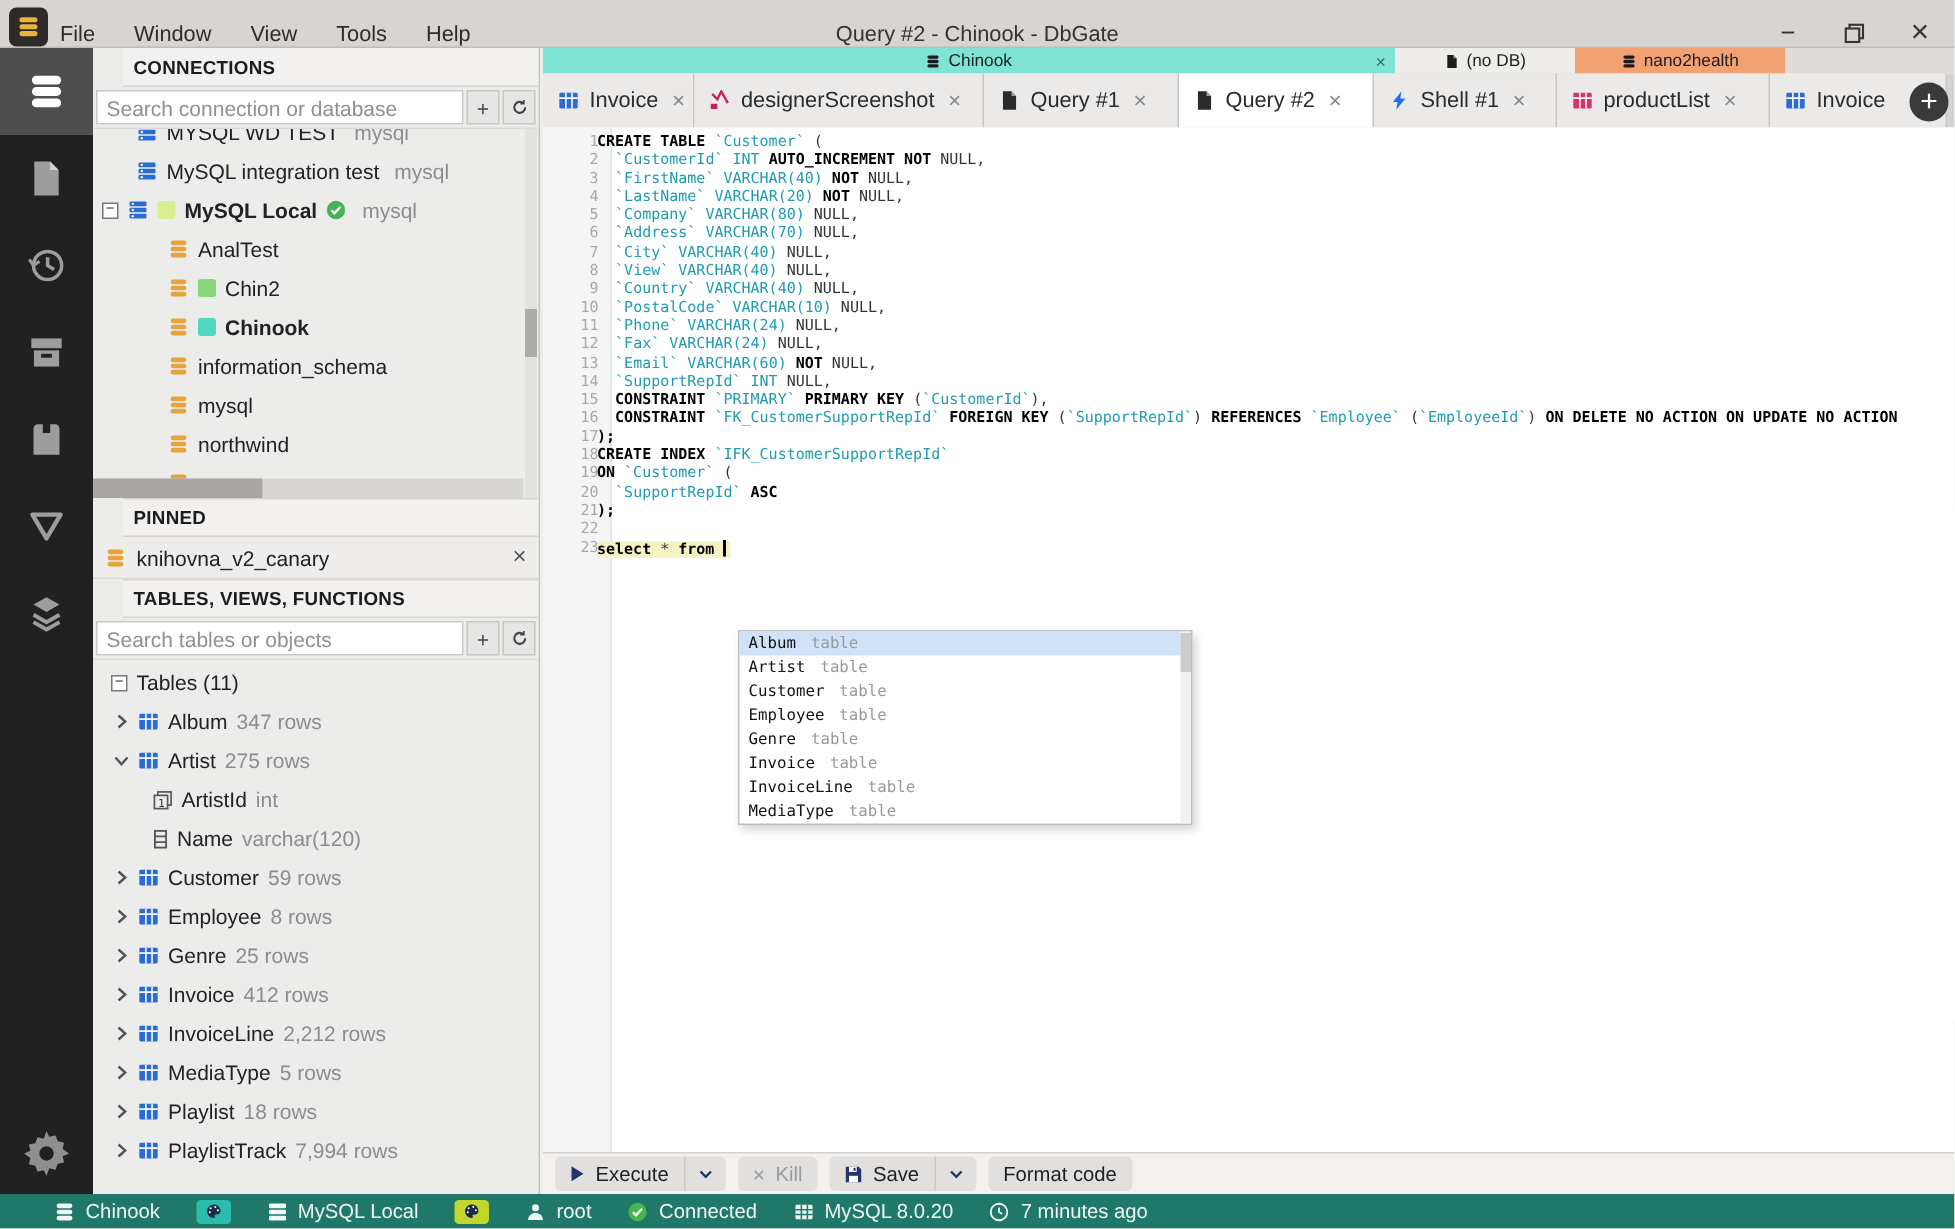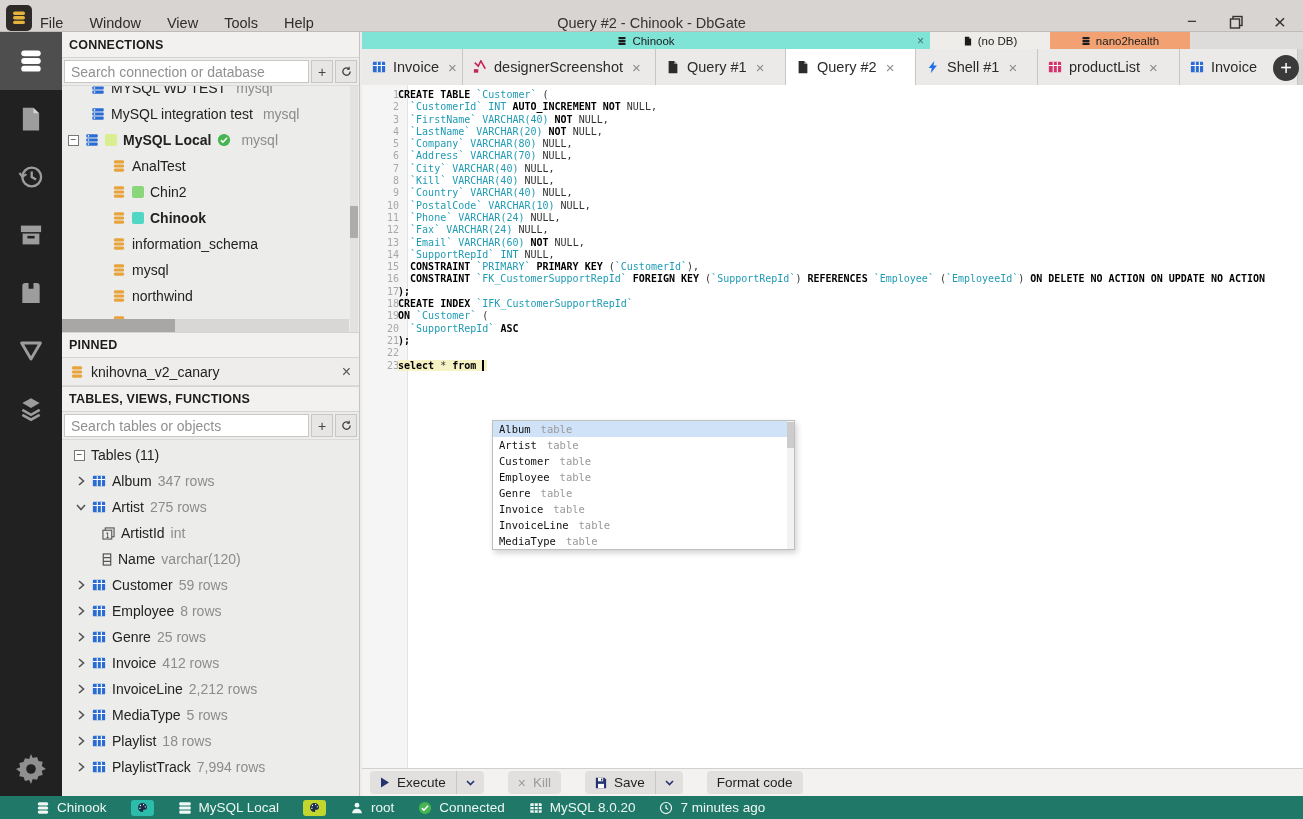--- a/index.html
+++ b/index.html
@@ -17,21 +17,21 @@
 
   
   .iconbar { position:absolute; left:0; top:32px; width:62px; height:764px; background:#212121; display:flex; flex-direction:column; }
   .iconbar .ib-item { width:62px; height:58px; display:flex; align-items:center; justify-content:center; color:#9d9d9d; }
   .iconbar .ib-item.active { background:#4e4e4e; color:#ffffff; }
   .iconbar .ib-spacer { flex:1; }
   .iconbar .ib-item.bottom { height:54px; }
 
   
   .sidebar { position:absolute; left:62px; top:32px; width:298px; height:764px; background:#ececea; border-right:1px solid #c6c4c2; overflow:hidden; }
-  .sec-header { height:26px; background:#f3f1ef; border-top:1px solid #d6d4d2; border-bottom:1px solid #d6d4d2; font-weight:bold; font-size:12.5px; letter-spacing:.2px; display:flex; align-items:center; padding-left:7px; color:#1c1c1c; }
+  .sec-header { height:26px; background:#f3f1ef; border-top:1px solid #d6d4d2; border-bottom:1px solid #d6d4d2; font-weight:bold; font-size:12.5px; letter-spacing:.2px; display:flex; align-items:center; padding-left:7px; color:#1c1c1c;margin-left:20px; }
   .searchrow { height:28px; display:flex; align-items:center; padding:2px 2px 2px 2px; gap:2px; background:#ececea; border-bottom:1px solid #dddbd9; }
   .searchrow input { flex:1; height:23px; border:1px solid #c9c7c5; background:#fff; padding:0 6px; font-size:14px; color:#333; font-family:"Liberation Sans",sans-serif; }
   .searchrow input::placeholder { color:#909090; }
   .sq-btn { width:22px; height:23px; border:1px solid #c9c7c5; background:#e8e6e4; display:flex; align-items:center; justify-content:center; font-size:14px; color:#444; }
 
   .conn-list { position:relative; height:246px; overflow:hidden; }
   .conn-inner { position:absolute; left:0; top:-11px; right:0; }
   .row { height:26px; display:flex; align-items:center; gap:6px; padding-left:6px; font-size:14px; color:#222; white-space:nowrap; }
   .row .meta { color:#8c8c8c; margin-left:4px; }
   .row .b { font-weight:bold; }
@@ -73,21 +73,21 @@
   .cursor { display:inline-block; width:1.5px; height:11px; background:#000; vertical-align:-2px; }
 
   .autocomplete { position:absolute; left:130px; top:335px; width:303px; background:#fff; border:1px solid #bfbfbf; box-shadow:2px 3px 6px rgba(0,0,0,.18); z-index:6; }
   .ac-row { height:16px; display:flex; align-items:center; gap:10px; padding-left:6px; font-family:"DejaVu Sans Mono",monospace; font-size:10.5px; color:#111; }
   .ac-row.sel { background:#cfe2f8; }
   .ac-row .hint { color:#999; }
   .ac-scroll { position:absolute; right:0; top:0; width:7px; height:100%; background:#f2f2f2; }
   .ac-scroll .thumb { position:absolute; top:1px; left:0; width:7px; height:26px; background:#cccccc; }
 
   
-  .toolbar { position:absolute; left:0; top:736px; width:941px; height:28px; background:#f4f2f0; border-top:1px solid #d2d0ce; display:flex; align-items:center; gap:24px; padding-left:8px; }
+  .toolbar { position:absolute; left:0; top:736px; width:941px; height:28px; background:#f4f2f0; border-top:1px solid #d2d0ce; display:flex; align-items:center; gap:8px; padding-left:8px; }
   .btn { height:23px; background:#e2e0de; border-radius:4px; display:flex; align-items:center; font-size:13.5px; color:#1f1f1f; overflow:hidden; }
   .btn .seg { padding:0 10px; height:23px; display:flex; align-items:center; gap:7px; }
   .btn .seg.dd { border-left:1px solid #cac8c6; padding:0 9px; color:#23346e; }
   .btn.disabled { color:#9a9a9a; }
   .blue-ic { color:#23346e; }
   .gray-ic { color:#9a9a9a; }
 
   
   .statusbar { position:absolute; left:0; top:796px; width:1303px; height:23px; background:#1f7868; color:#eef7f4; display:flex; align-items:center; gap:24px; padding-left:36px; font-size:13.5px; }
   .sb-item { display:flex; align-items:center; gap:7px; }
@@ -741,21 +741,21 @@
         <div>23</div>
       </div>
     <div class="code" id="code">
         <div class="cline"><span class="tk-k">CREATE TABLE </span><span class="tk-id">`Customer`</span><span class="tk-p"> (</span></div>
         <div class="cline"><span class="tk-p">  </span><span class="tk-id">`CustomerId`</span><span class="tk-p"> </span><span class="tk-id">INT</span><span class="tk-p"> </span><span class="tk-k">AUTO_INCREMENT NOT</span><span class="tk-p"> NULL,</span></div>
         <div class="cline"><span class="tk-p">  </span><span class="tk-id">`FirstName`</span><span class="tk-p"> </span><span class="tk-id">VARCHAR(40)</span><span class="tk-p"> </span><span class="tk-k">NOT</span><span class="tk-p"> NULL,</span></div>
         <div class="cline"><span class="tk-p">  </span><span class="tk-id">`LastName`</span><span class="tk-p"> </span><span class="tk-id">VARCHAR(20)</span><span class="tk-p"> </span><span class="tk-k">NOT</span><span class="tk-p"> NULL,</span></div>
         <div class="cline"><span class="tk-p">  </span><span class="tk-id">`Company`</span><span class="tk-p"> </span><span class="tk-id">VARCHAR(80)</span><span class="tk-p"> NULL,</span></div>
         <div class="cline"><span class="tk-p">  </span><span class="tk-id">`Address`</span><span class="tk-p"> </span><span class="tk-id">VARCHAR(70)</span><span class="tk-p"> NULL,</span></div>
         <div class="cline"><span class="tk-p">  </span><span class="tk-id">`City`</span><span class="tk-p"> </span><span class="tk-id">VARCHAR(40)</span><span class="tk-p"> NULL,</span></div>
-        <div class="cline"><span class="tk-p">  </span><span class="tk-id">`Kill`</span><span class="tk-p"> </span><span class="tk-id">VARCHAR(40)</span><span class="tk-p"> NULL,</span></div>
+        <div class="cline"><span class="tk-p">  </span><span class="tk-id">`View`</span><span class="tk-p"> </span><span class="tk-id">VARCHAR(40)</span><span class="tk-p"> NULL,</span></div>
         <div class="cline"><span class="tk-p">  </span><span class="tk-id">`Country`</span><span class="tk-p"> </span><span class="tk-id">VARCHAR(40)</span><span class="tk-p"> NULL,</span></div>
         <div class="cline"><span class="tk-p">  </span><span class="tk-id">`PostalCode`</span><span class="tk-p"> </span><span class="tk-id">VARCHAR(10)</span><span class="tk-p"> NULL,</span></div>
         <div class="cline"><span class="tk-p">  </span><span class="tk-id">`Phone`</span><span class="tk-p"> </span><span class="tk-id">VARCHAR(24)</span><span class="tk-p"> NULL,</span></div>
         <div class="cline"><span class="tk-p">  </span><span class="tk-id">`Fax`</span><span class="tk-p"> </span><span class="tk-id">VARCHAR(24)</span><span class="tk-p"> NULL,</span></div>
         <div class="cline"><span class="tk-p">  </span><span class="tk-id">`Email`</span><span class="tk-p"> </span><span class="tk-id">VARCHAR(60)</span><span class="tk-p"> </span><span class="tk-k">NOT</span><span class="tk-p"> NULL,</span></div>
         <div class="cline"><span class="tk-p">  </span><span class="tk-id">`SupportRepId`</span><span class="tk-p"> </span><span class="tk-id">INT</span><span class="tk-p"> NULL,</span></div>
         <div class="cline"><span class="tk-p">  </span><span class="tk-k">CONSTRAINT </span><span class="tk-id">`PRIMARY`</span><span class="tk-p"> </span><span class="tk-k">PRIMARY KEY</span><span class="tk-p"> (</span><span class="tk-id">`CustomerId`</span><span class="tk-p">),</span></div>
         <div class="cline"><span class="tk-p">  </span><span class="tk-k">CONSTRAINT </span><span class="tk-id">`FK_CustomerSupportRepId`</span><span class="tk-p"> </span><span class="tk-k">FOREIGN KEY</span><span class="tk-p"> (</span><span class="tk-id">`SupportRepId`</span><span class="tk-p">) </span><span class="tk-k">REFERENCES</span><span class="tk-p"> </span><span class="tk-id">`Employee`</span><span class="tk-p"> (</span><span class="tk-id">`EmployeeId`</span><span class="tk-p">) </span><span class="tk-k">ON DELETE NO ACTION ON UPDATE NO ACTION</span></div>
         <div class="cline"><span class="tk-k">);</span></div>
         <div class="cline"><span class="tk-k">CREATE INDEX </span><span class="tk-id">`IFK_CustomerSupportRepId`</span></div>

